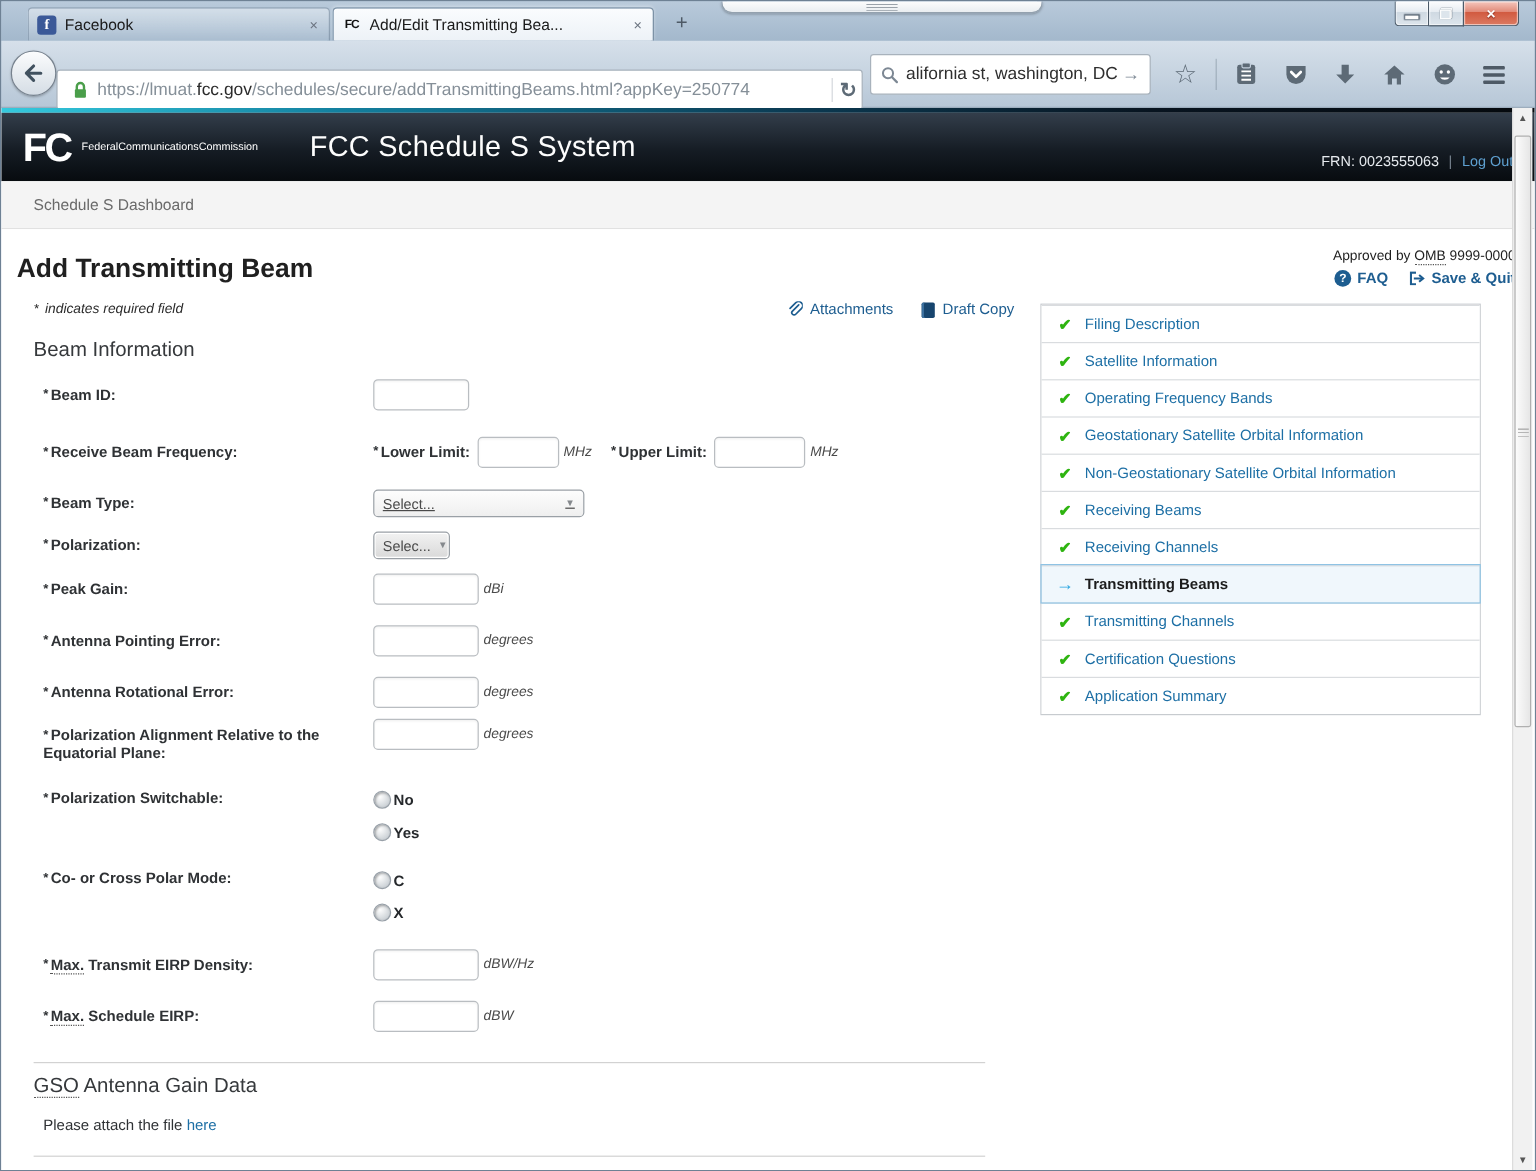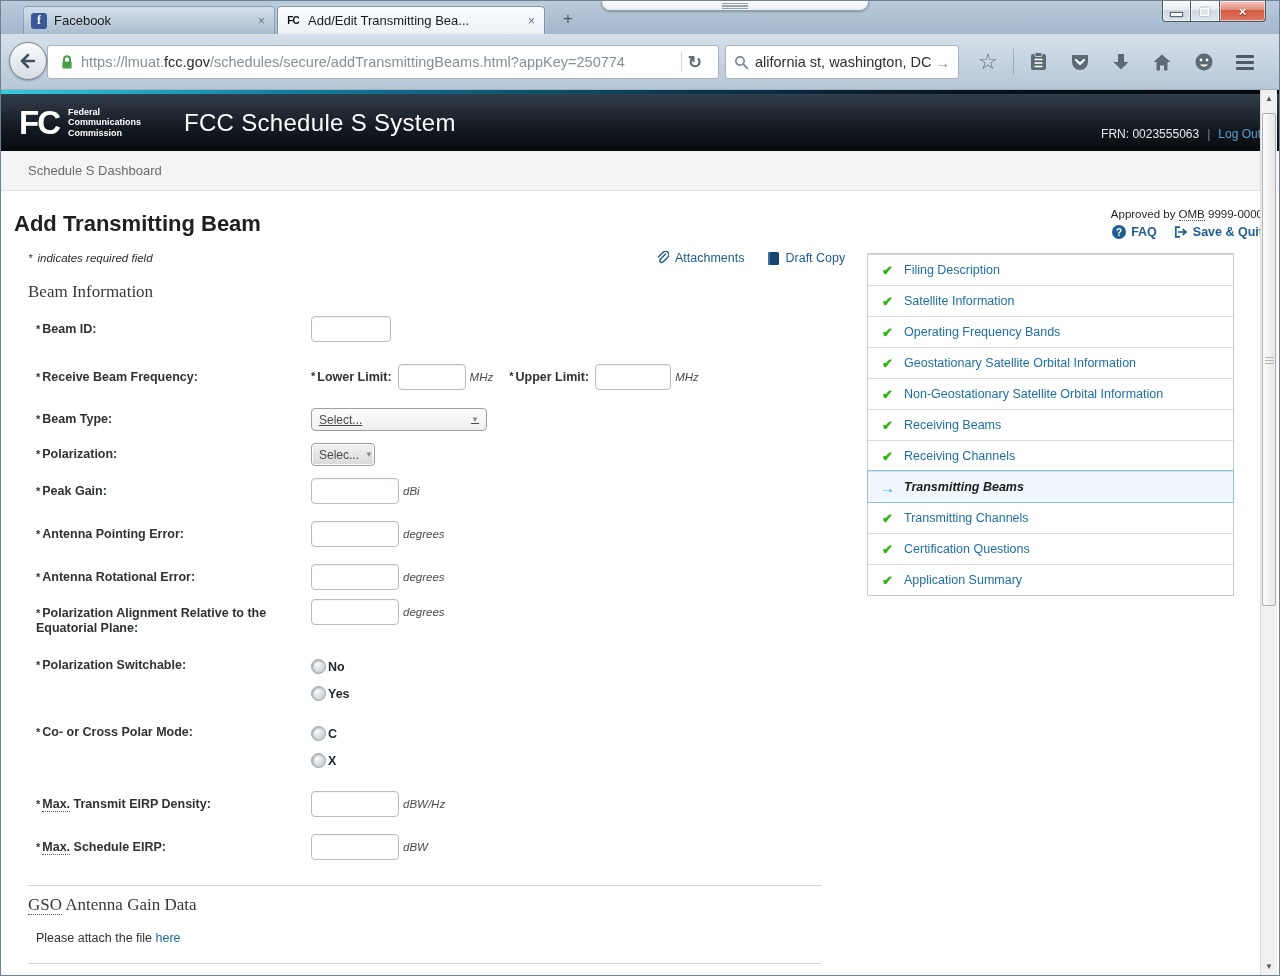--- a/index.html
+++ b/index.html
@@ -44,22 +44,22 @@
     border:1.5px solid #fdfdfd;box-shadow:0 0 1px rgba(60,75,90,.9);}
   .glyph-max::after{content:"";position:absolute;left:0;bottom:0;width:7px;height:6px;
     border:1.5px solid #fdfdfd;background:#dde5ec;box-shadow:0 0 1px rgba(60,75,90,.9);}
 
   
   .navbar{position:absolute;top:33px;left:0;right:0;height:56px;
     background:linear-gradient(#d6e0ea,#b7c7d7);border-bottom:1px solid #9dadbd;}
   .back-btn{position:absolute;left:8px;top:8px;width:38px;height:38px;border-radius:50%;
     background:linear-gradient(#fbfcfd,#d5dde5);border:1px solid #77828e;
     box-shadow:0 1px 2px rgba(0,0,0,.25);display:flex;align-items:center;justify-content:center;z-index:2;}
-  .urlbar{position:absolute;left:46px;top:11px;width:672px;height:34px;background:#fff;
-    border:1px solid #a8b2bc;border-radius:3px;display:flex;align-items:center;padding:0 16px 0 12px;justify-content:space-between;}
+  .urlbar{position:absolute;left:46px;top:24px;width:672px;height:34px;background:#fff;
+    border:1px solid #a8b2bc;border-radius:3px;display:flex;align-items:center;padding:0 4px 0 12px;justify-content:space-between;}
   .url-text{flex:1;font-size:14.5px;white-space:nowrap;overflow:hidden;color:#858f98;}
   .url-domain{color:#2b2b2b;}
   .url-sep{width:1px;height:20px;background:#d4d8dc;margin:0 6px;}
   .reload{font-size:17px;color:#5d6a76;font-weight:bold;}
   .searchbox{position:absolute;left:724px;top:11px;width:234px;height:34px;background:#fff;
     border:1px solid #a8b2bc;border-radius:3px;display:flex;align-items:center;padding:0 8px;}
   .search-text{flex:1;font-size:14.5px;color:#2e2e2e;white-space:nowrap;overflow:hidden;margin-left:6px;}
   .go-arrow{color:#7d8894;font-size:15px;font-weight:bold;}
   .nav-icons{position:absolute;left:966px;top:0;height:56px;display:flex;align-items:center;}
   .nico{margin:0 11px;display:flex;align-items:center;justify-content:center;}
@@ -68,21 +68,21 @@
   .burger{display:flex;flex-direction:column;gap:3px;}
   .burger i{display:block;width:18px;height:3px;background:#4e5a66;border-radius:1px;}
 
   
   .viewport{position:absolute;top:89px;left:0;right:0;bottom:0;background:#fff;overflow:hidden;}
   .fcc-top{height:4px;background:linear-gradient(90deg,#35cade 0%,#13809f 22%,#0b3a52 52%,#081420 75%,#05090d 100%);}
   .fcc-header{height:57px;background:linear-gradient(#333e4b 0%,#151c24 55%,#070b0f 100%);
     display:flex;align-items:center;padding:0 18px;color:#fff;}
   .fcc-logo{display:flex;align-items:center;gap:9px;}
   .fcc-logo-text{font-size:33px;font-weight:800;letter-spacing:-2px;font-family:"Liberation Sans",sans-serif;}
-  .fcc-logo-lines{display:flex;flex-direction:column;font-size:9px;line-height:10.5px;font-weight:700;}
+  .fcc-logo-lines{display:flex;flex-direction:row;font-size:9px;line-height:10.5px;font-weight:400;}
   .app-title{margin-left:43px;font-size:24px;font-weight:400;letter-spacing:.3px;color:#fdfdfd;}
   .frn-box{margin-left:auto;align-self:flex-end;padding-bottom:10px;font-size:12px;color:#e6eaee;
     display:flex;align-items:center;gap:8px;}
   .frn-div{color:#77828e;}
   .logout{color:#5ea0d0;}
   .crumbbar{height:40px;background:#f4f4f4;border-bottom:1px solid #e1e1e1;
     display:flex;align-items:center;padding-left:27px;}
   .crumb{font-size:13px;color:#6a6a6a;}
 
   
@@ -93,21 +93,21 @@
   .abbr-dot{border-bottom:1px dotted #555;}
   .approve-actions{margin-top:5px;display:flex;justify-content:flex-end;gap:17px;align-items:center;}
   .action-link{display:flex;align-items:center;gap:5px;color:#1d5d90;font-size:12.5px;font-weight:700;}
   .faq-circle{width:14px;height:14px;border-radius:50%;background:#1d5d90;color:#fff;font-size:10px;
     font-weight:bold;display:flex;align-items:center;justify-content:center;}
   .req-note{position:absolute;left:27px;top:61px;font-style:italic;font-size:11.5px;color:#2b2b2b;}
   .doc-links{position:absolute;left:655px;top:60px;display:flex;gap:24px;}
   .doc-link{display:flex;align-items:center;gap:6px;color:#1d5d90;font-size:12.5px;}
   .book-ico{width:11px;height:13px;background:#17456e;border-radius:1.5px;
     box-shadow:inset 2px 0 0 #3a6f9e;}
-  .h2{position:absolute;left:27px;font-size:17px;font-weight:400;color:#36393c;font-family:Liberation Serif, serif;}
+  .h2{position:absolute;left:27px;font-size:17px;font-weight:400;color:#36393c;}
   .h2-beam{top:91px;}
   .h2-gso{top:704px;}
 
   .frow{position:absolute;left:35px;display:flex;align-items:center;}
   .flabel{width:275px;font-size:12.5px;font-weight:600;color:#2f3235;line-height:15px;flex:0 0 auto;}
   .req{font-size:11px;vertical-align:top;margin-right:2px;}
   .tin{height:26px;border:1px solid #b9bdc1;border-radius:4px;background:#fff;outline:none;
     box-shadow:inset 0 1px 2px rgba(0,0,0,.06);padding:0 6px;font-size:12.5px;
     font-family:"Liberation Sans",sans-serif;}
   .w80{width:80px;} .w68{width:68px;} .w76{width:76px;} .w88{width:88px;}
@@ -140,21 +140,21 @@
   .sidebar{position:absolute;left:866px;top:62px;width:367px;border:1px solid #c7cbcf;background:#fff;}
   .sb-head{background:#d5dadd;padding:6px 12px 7px;font-size:11px;font-weight:700;color:#24272a;
     letter-spacing:.4px;}
   .sb-list{list-style:none;margin:0;padding:0;}
   .side-item{height:31px;display:flex;align-items:center;padding:0 11px;border-top:1px solid #d9dcdf;
     background:#fff;position:relative;}
   .side-icon{width:17px;text-align:center;font-size:13px;font-weight:bold;color:#2eb410;flex:0 0 auto;}
   .side-link{margin-left:8px;font-size:12.5px;color:#1d6fa5;text-decoration:none;}
   .side-item.current{background:#f0f7fc;outline:1px solid #8fc3e4;z-index:1;}
   .side-item.current .side-icon{color:#2aa5e0;font-size:15px;}
-  .side-item.current .side-link{color:#1c1c1c;font-weight:600;font-style:italic;}
+  .side-item.current .side-link{color:#1c1c1c;font-weight:600;}
 
   
   .scrollbar{position:absolute;right:2px;top:89px;width:17px;bottom:0;background:#f1f1f1;
     border-left:1px solid #dcdcdc;}
   .sb-btn{position:absolute;left:0;right:0;height:17px;display:flex;align-items:center;
     justify-content:center;font-size:8px;color:#555;}
   .sb-up{top:0;} .sb-down{bottom:0;}
   .sb-thumb{position:absolute;left:1px;right:1px;top:23px;height:493px;border:1px solid #b0b0b0;
     border-radius:2px;background:linear-gradient(90deg,#fcfcfc,#e6e6e6);}
   .thumb-grip{position:absolute;left:50%;top:50%;width:9px;height:7px;margin:-3px 0 0 -4.5px;

